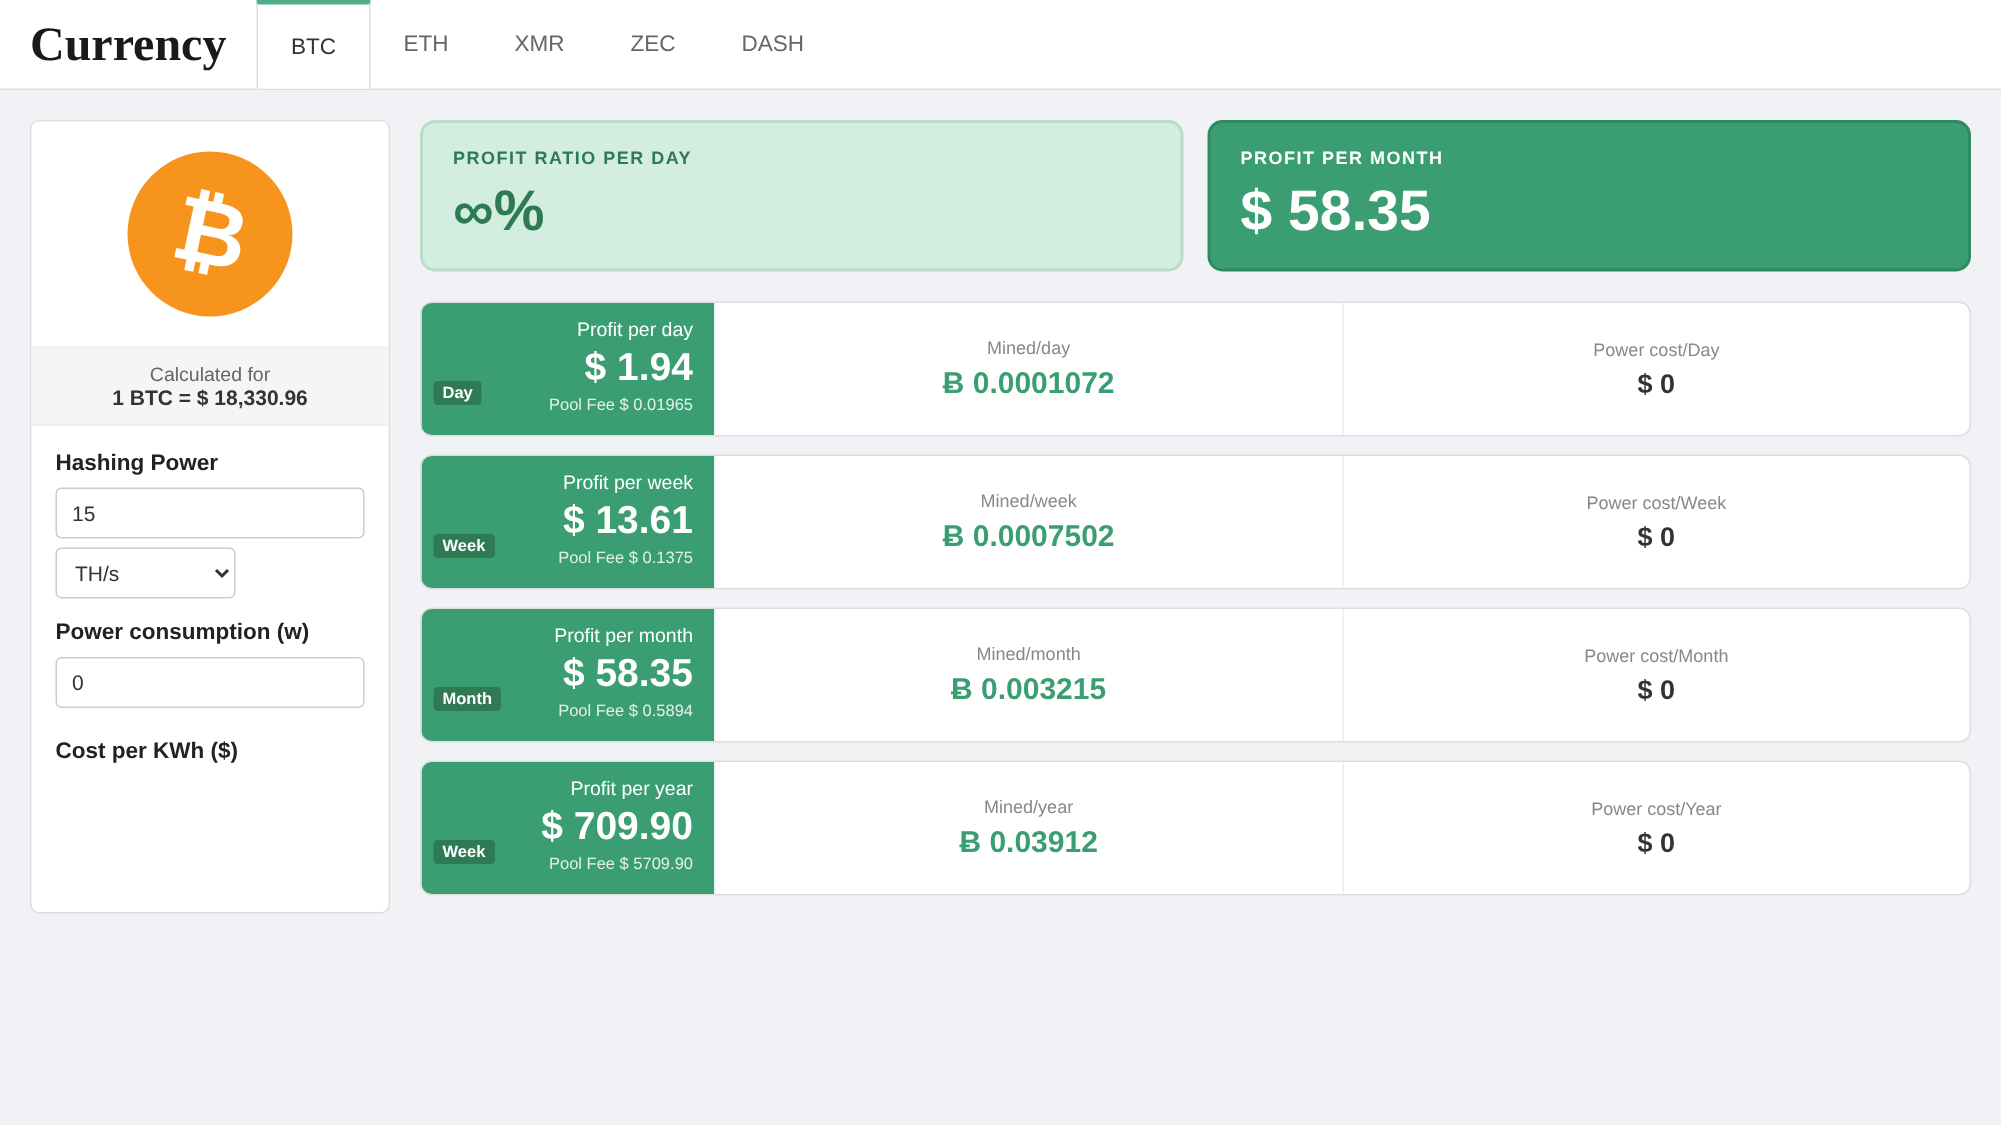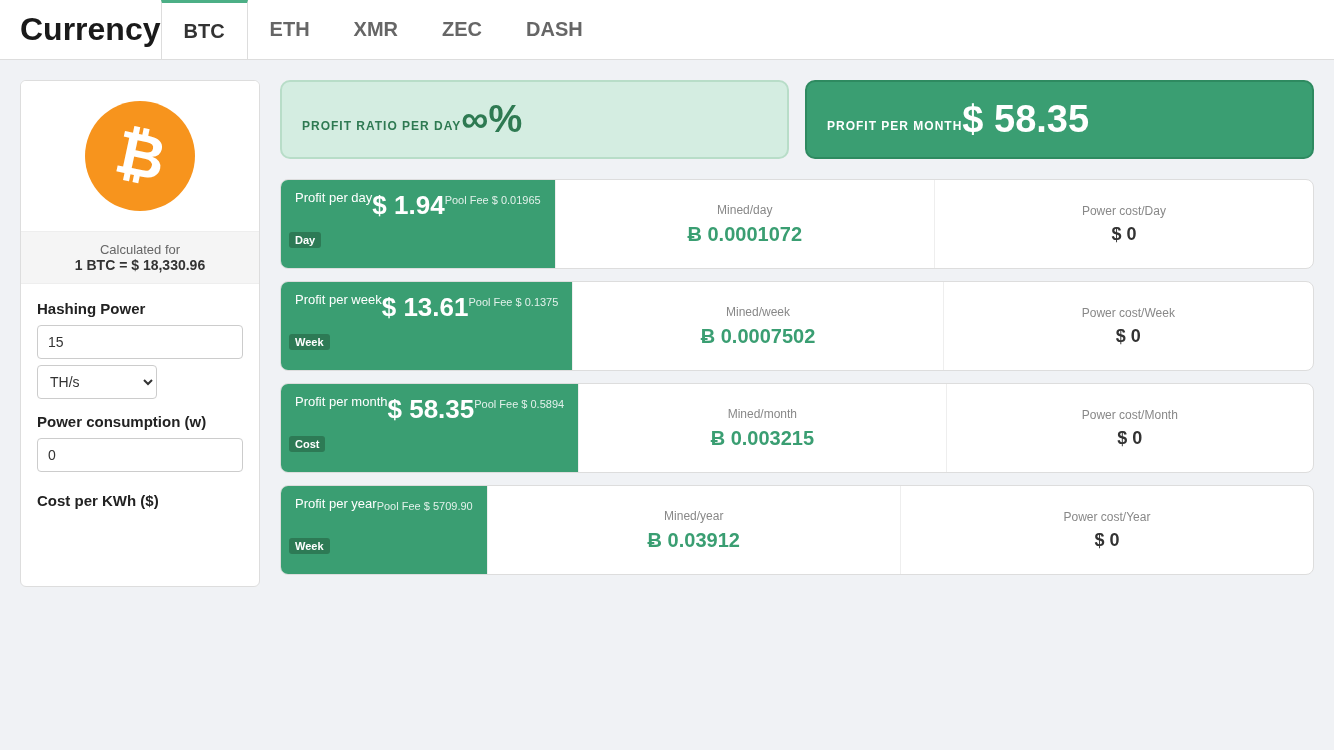--- a/index.html
+++ b/index.html
@@ -11,32 +11,34 @@
       align-items: center;
       background: #fff;
       border-bottom: 1px solid #ddd;
       padding: 0 20px;
       height: 60px;
     }
     .header-title {
       font-size: 32px;
       font-weight: 900;
       color: #1a1a1a;
+      margin-right: 20px;
+      font-family: Liberation Serif, serif;
     }
     .nav-tabs {
       display: flex;
       height: 100%;
     }
     .nav-tab {
       display: flex;
       align-items: center;
       padding: 0 22px;
       height: 100%;
-      font-size: 20px;
-      font-weight: 700;
+      font-size: 15px;
+      font-weight: 400;
       color: #666;
       cursor: pointer;
       border: none;
       background: none;
       position: relative;
     }
     .nav-tab.active {
       color: #333;
       background: #fff;
       border-left: 1px solid #ddd;
@@ -142,22 +144,22 @@
     .stat-cards {
       display: flex;
       gap: 16px;
       margin-bottom: 20px;
     }
     .stat-card {
       flex: 1;
       border-radius: 10px;
       padding: 16px 20px;
       display: flex;
-      flex-direction: row;
-      align-items: flex-end;
+      flex-direction: column;
+      align-items: flex-start;
     }
     .stat-card.light {
       background: #d4ede1;
       border: 2px solid #b8ddc8;
     }
     .stat-card.dark {
       background: #3a9e72;
       border: 2px solid #2e8a60;
     }
     .stat-card-label {
@@ -184,21 +186,21 @@
       border: 1px solid #ddd;
       margin-bottom: 12px;
       overflow: hidden;
       min-height: 90px;
     }
     .result-left {
       background: #3a9e72;
       color: #fff;
       padding: 10px 14px;
       display: flex;
-      flex-direction: row;
+      flex-direction: column;
       justify-content: flex-start;
       min-width: 195px;
       position: relative;
     }
     .result-period-label {
       position: absolute;
       bottom: 20px;
       left: 8px;
       background: #2d7a55;
       color: #fff;
@@ -345,36 +347,37 @@
           <div class="result-cell-label">Power cost/Week</div>
           <div class="result-cell-value dark-val">$ 0</div>
         </div>
       </div>
     </div>
         <div class="result-row">
       <div class="result-left">
         <div class="result-profit-label">Profit per month</div>
         <div class="result-profit-value">$ 58.35</div>
         <div class="result-pool-fee">Pool Fee $ 0.5894</div>
-        <span class="result-period-label">Cost</span>
+        <span class="result-period-label">Month</span>
       </div>
       <div class="result-cells">
         <div class="result-cell">
           <div class="result-cell-label">Mined/month</div>
           <div class="result-cell-value">Ƀ 0.003215</div>
         </div>
         <div class="result-cell">
           <div class="result-cell-label">Power cost/Month</div>
           <div class="result-cell-value dark-val">$ 0</div>
         </div>
       </div>
     </div>
         <div class="result-row">
       <div class="result-left">
         <div class="result-profit-label">Profit per year</div>
+        <div class="result-profit-value">$ 709.90</div>
         <div class="result-pool-fee">Pool Fee $ 5709.90</div>
         <span class="result-period-label">Week</span>
       </div>
       <div class="result-cells">
         <div class="result-cell">
           <div class="result-cell-label">Mined/year</div>
           <div class="result-cell-value">Ƀ 0.03912</div>
         </div>
         <div class="result-cell">
           <div class="result-cell-label">Power cost/Year</div>

